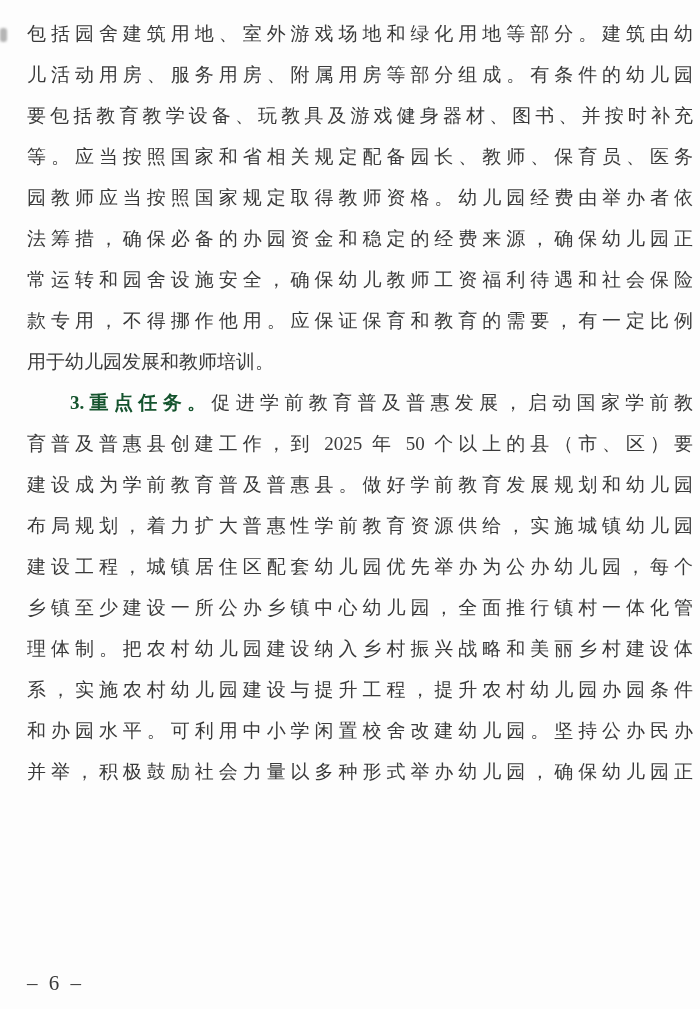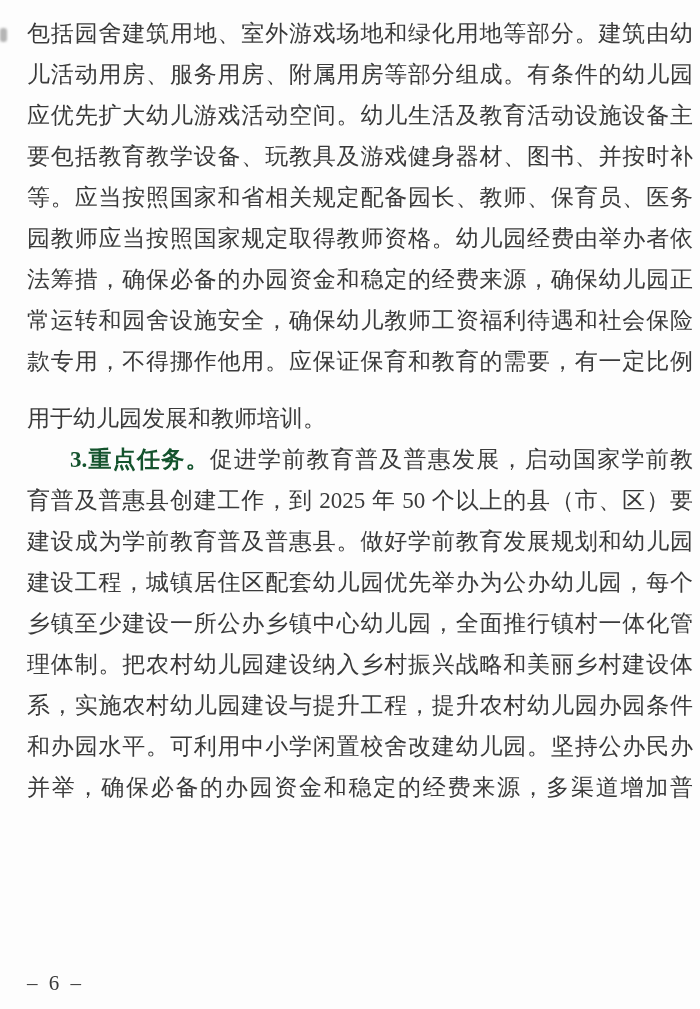--- a/index.html
+++ b/index.html
@@ -18,30 +18,30 @@
   .text-block {
     position: absolute;
     left: 27px;
     top: 13px;
     width: 666px;
   }
   .para { margin: 0; padding: 0; }
   .line {
     height: 41px;
     line-height: 41px;
-    font-size: 23px;
+    font-size: 19px;
     color: #3a3a3a;
     text-align: justify;
     text-align-last: justify;
     overflow: hidden;
     white-space: normal;
     letter-spacing: 0;
   }
   .line.indent { padding-left: 43px; }
-  .line.last-left { text-align-last: left; margin-top: 16px; }
+  .line.last-left { text-align-last: left; }
   .line b {
     font-weight: bold;
     color: #14532d;
   }
   .page-number {
     position: absolute;
     left: 27px;
     top: 970px;
     font-size: 21px;
     line-height: 26px;
@@ -61,35 +61,35 @@
 </style>
 </head>
 <body>
 
 <div class="page">
   <div class="scan-artifact"></div>
   <div class="text-block" id="text-block">
       <div class="para">
         <div class="line">包括园舍建筑用地、室外游戏场地和绿化用地等部分。建筑由幼</div>
         <div class="line">儿活动用房、服务用房、附属用房等部分组成。有条件的幼儿园</div>
-        <div class="line">应优先扩大幼儿游戏活动空间。幼儿生活及教育活动设施设备主</div>
         <div class="line">要包括教育教学设备、玩教具及游戏健身器材、图书、并按时补充</div>
         <div class="line">等。应当按照国家和省相关规定配备园长、教师、保育员、医务</div>
         <div class="line">园教师应当按照国家规定取得教师资格。幼儿园经费由举办者依</div>
         <div class="line">法筹措，确保必备的办园资金和稳定的经费来源，确保幼儿园正</div>
         <div class="line">常运转和园舍设施安全，确保幼儿教师工资福利待遇和社会保险</div>
         <div class="line">款专用，不得挪作他用。应保证保育和教育的需要，有一定比例</div>
         <div class="line last-left">用于幼儿园发展和教师培训。</div>
       </div>
       <div class="para">
         <div class="line indent"><b>3.重点任务。</b>促进学前教育普及普惠发展，启动国家学前教</div>
         <div class="line">育普及普惠县创建工作，到 2025 年 50 个以上的县（市、区）要</div>
         <div class="line">建设成为学前教育普及普惠县。做好学前教育发展规划和幼儿园</div>
+        <div class="line">布局规划，着力扩大普惠性学前教育资源供给，实施城镇幼儿园</div>
         <div class="line">建设工程，城镇居住区配套幼儿园优先举办为公办幼儿园，每个</div>
         <div class="line">乡镇至少建设一所公办乡镇中心幼儿园，全面推行镇村一体化管</div>
         <div class="line">理体制。把农村幼儿园建设纳入乡村振兴战略和美丽乡村建设体</div>
         <div class="line">系，实施农村幼儿园建设与提升工程，提升农村幼儿园办园条件</div>
         <div class="line">和办园水平。可利用中小学闲置校舍改建幼儿园。坚持公办民办</div>
-        <div class="line">并举，确保必备的办园资金和稳定的经费来源，多渠道增加普</div>
+        <div class="line">并举，积极鼓励社会力量以多种形式举办幼儿园，确保幼儿园正</div>
       </div>
     </div>
   <div class="page-number">– 6 –</div>
 </div>
 
 </body></html>

